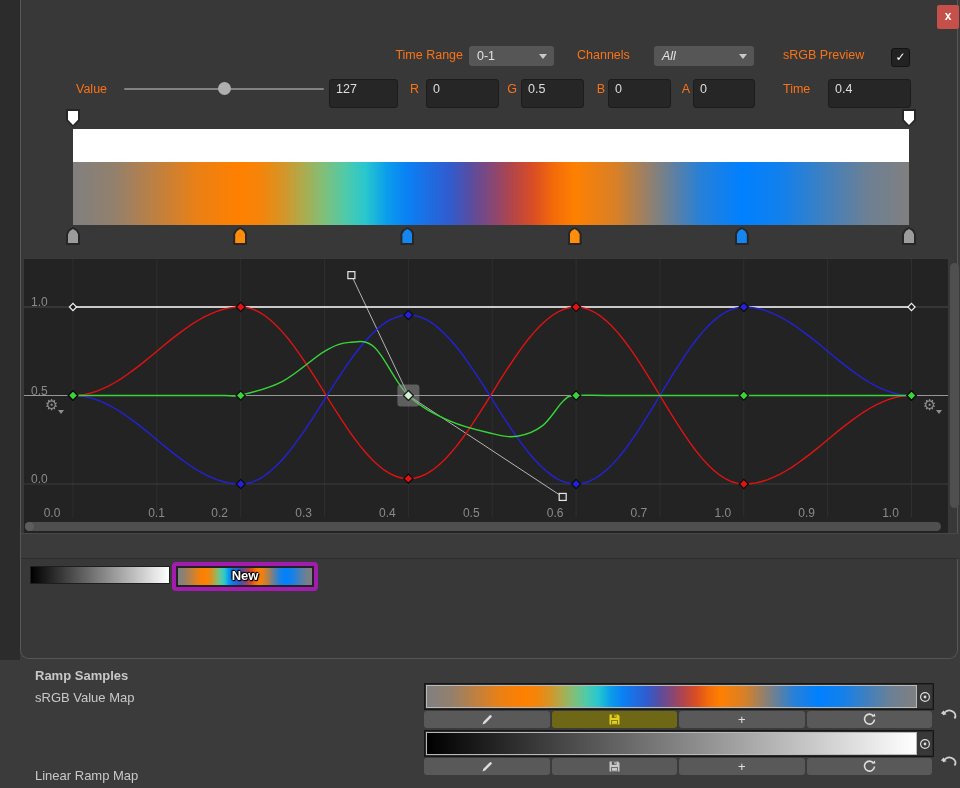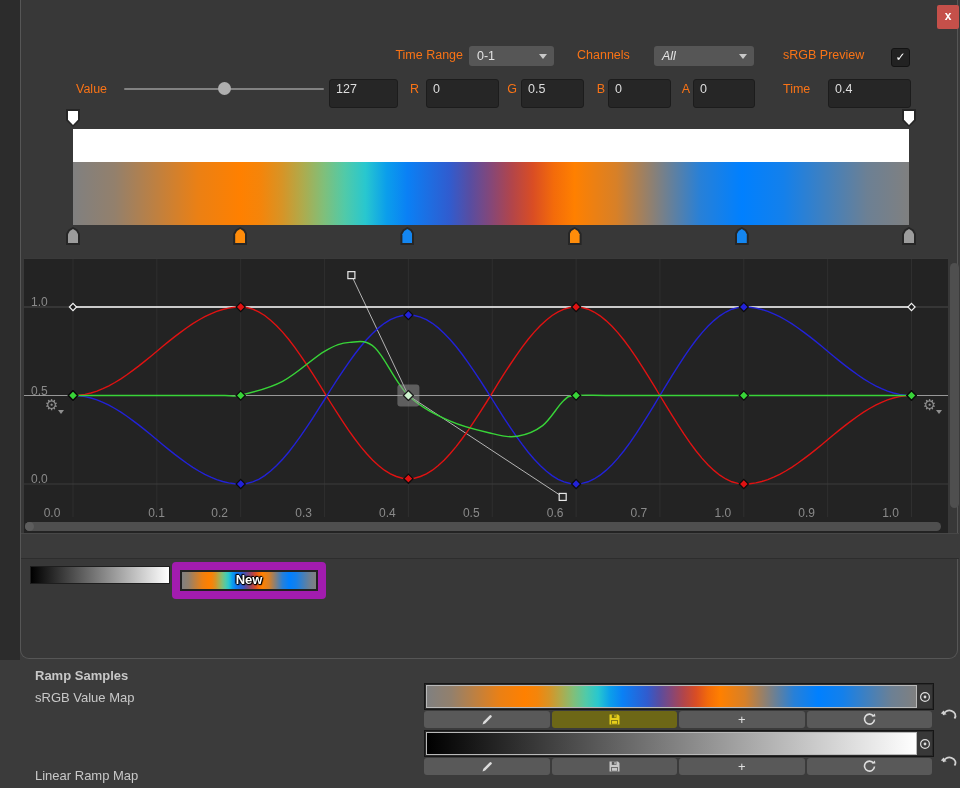--- a/index.html
+++ b/index.html
@@ -36,21 +36,21 @@
   #curve-panel{left:3px;top:258px;width:924px;height:274px;background:#232323;border-top:1px solid #3a3a3a;box-sizing:content-box;}
   .tick{position:absolute;color:#8a8a8a;font-size:12px;}
   .gear{position:absolute;color:#8f8f8f;font-size:15px;line-height:15px;}
   .gear small{position:absolute;right:-6px;bottom:-2px;width:0;height:0;
               border-left:3.5px solid transparent;border-right:3.5px solid transparent;border-top:4px solid #8f8f8f;}
   .vscroll{left:929px;top:263px;width:9px;height:245px;background:#4f4f4f;border-radius:5px;}
   
   #presets-header{left:0;top:533px;width:938px;height:26px;background:#3b3b3b;
                   border-top:1px solid #474747;border-bottom:1px solid #2d2d2d;box-sizing:border-box;}
   #preset-1{left:9px;top:566px;width:138px;height:16px;border:1px solid #1e1e1e;}
-  #preset-2{left:151px;top:562px;width:138px;height:21px;border:8px solid #a21caf;border-radius:4px;background:#222;}
+  #preset-2{left:151px;top:562px;width:138px;height:21px;border:4px solid #a21caf;border-radius:4px;background:#222;}
   #preset-2 .grad{position:absolute;left:2px;top:2px;right:2px;bottom:2px;}
   #preset-2 .name{position:absolute;left:0;right:0;top:2px;text-align:center;color:#fff;font-size:13px;font-weight:bold;
       text-shadow:-1px 0 1px #000,1px 0 1px #000,0 -1px 1px #000,0 1px 1px #000,1px 1px 1px #000,-1px -1px 1px #000;}
   
   .ramp-label{color:#c8c8c8;font-size:13px;}
   .ramp-preview{width:510px;height:27px;background:#2a2a2a;border:1px solid #161616;box-sizing:border-box;}
   .ramp-preview .grad{position:absolute;left:1px;top:1px;width:491px;bottom:1px;border:1px solid #b9b9b9;box-sizing:border-box;}
   .ramp-picker{position:absolute;right:1px;top:1px;width:15px;bottom:1px;background:#383838;display:flex;align-items:center;justify-content:center;}
   .btn-row{width:508px;height:17px;display:flex;gap:2px;}
   .btn-row .btn{flex:1;background:#595959;border-radius:3px;display:flex;align-items:center;justify-content:center;

